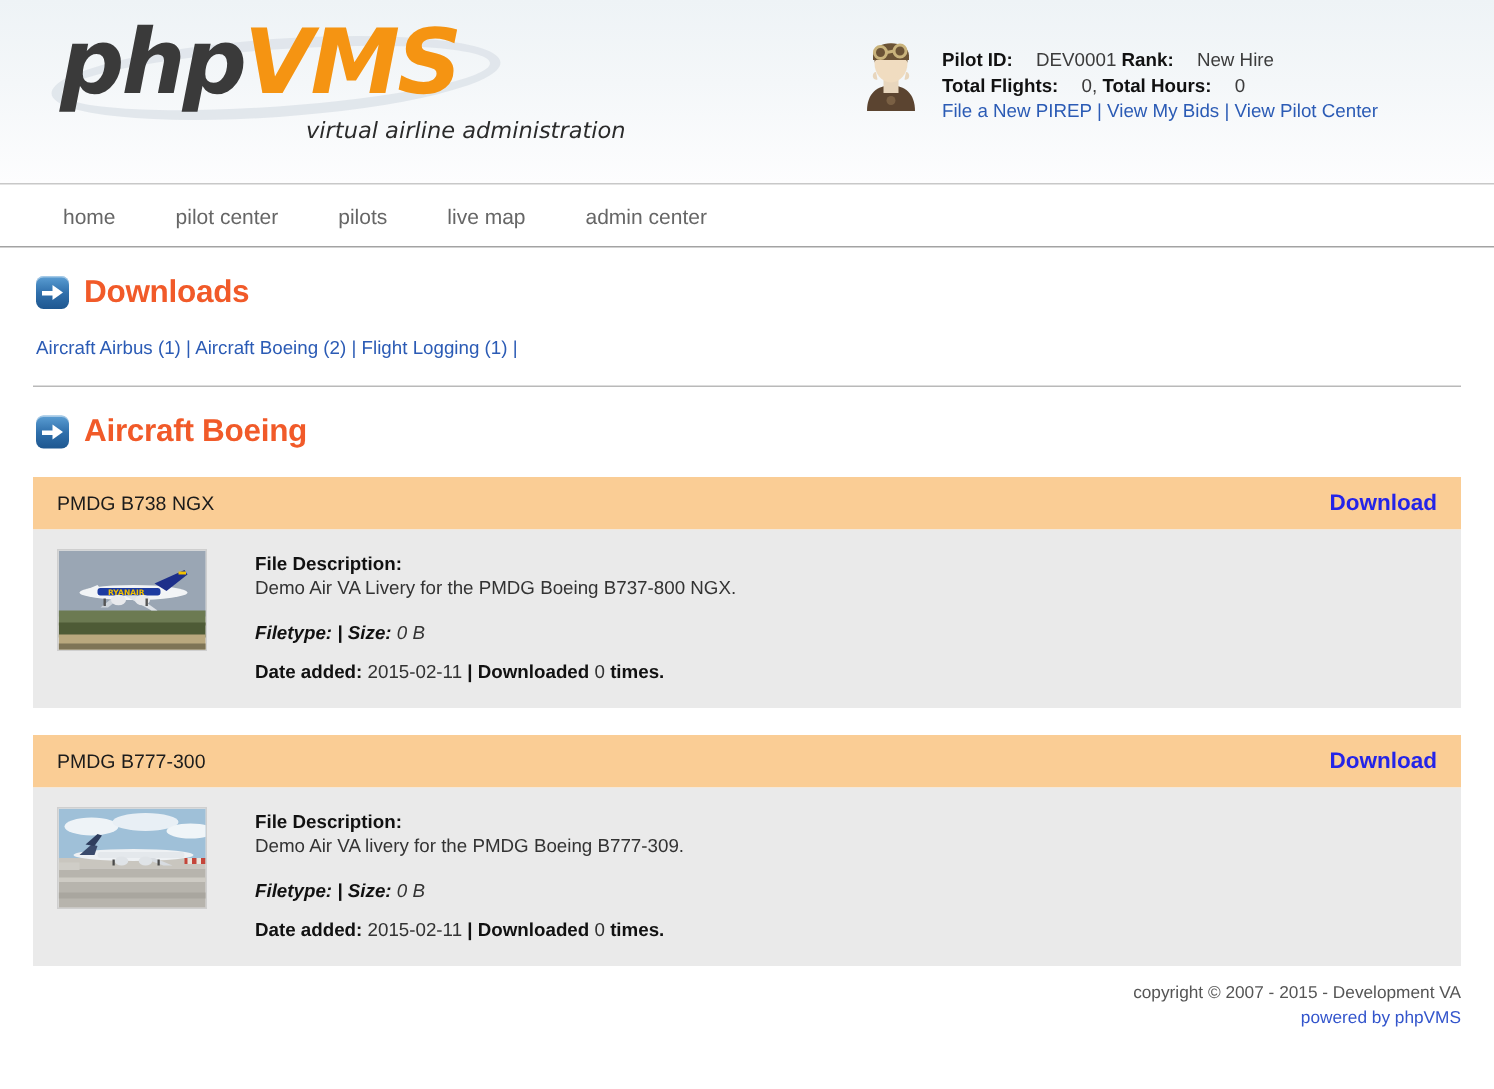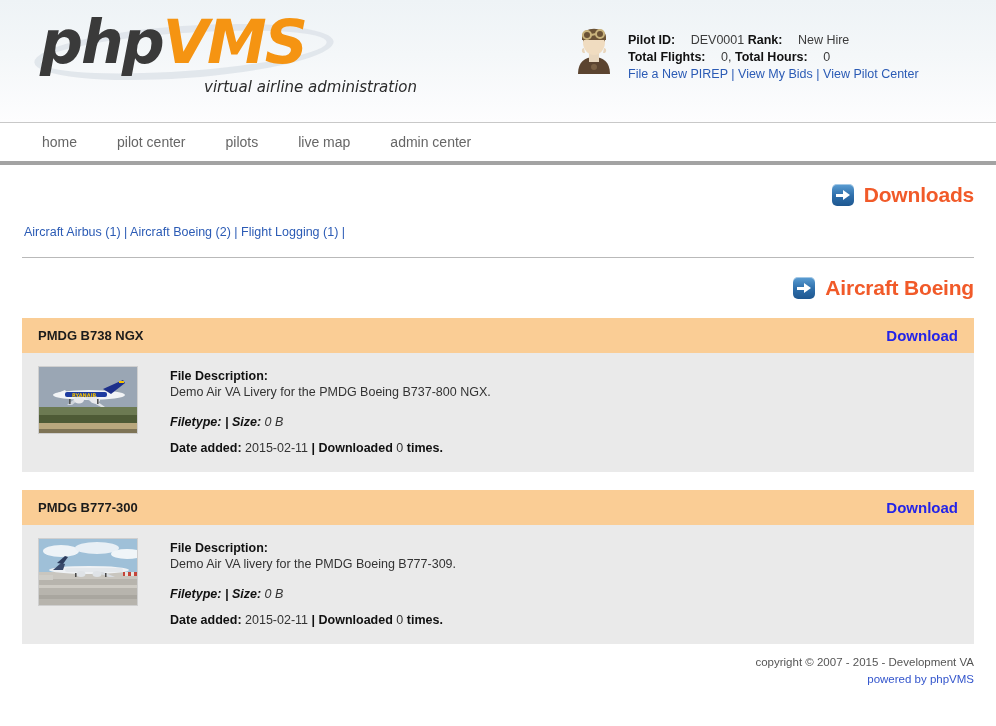--- a/index.html
+++ b/index.html
@@ -72,40 +72,39 @@
   .pilot-info b { color: #111; }
   .pilot-info .val { color: #3c3c3c; padding-left: 12px; }
   .pilot-links a {
     color: #2b5bb5; text-decoration: none; font-size: 12.5px;
   }
   .pilot-links .sep { color: #2b5bb5; }
 
   
   .nav {
     height: 42px;
-    border-bottom: 4px solid #a3a3a3;
+    border-bottom: 1px solid #a3a3a3;
     display: flex; align-items: center;
     padding-left: 22px;
     background: #fff;
   }
   .nav a {
     color: #666;
     font-size: 14px;
     text-decoration: none;
     padding: 0 20px;
     line-height: 42px;
   }
 
   
   .content { padding: 0 22px; }
 
   .section-title {
     display: flex; align-items: center; gap: 10px;
     margin: 18px 0 0 2px;
-    justify-content: flex-end;
   }
   .sq-icon {
     width: 22px; height: 22px;
     border-radius: 5px;
     background: linear-gradient(to bottom, #5c9fd4 0%, #2f6fab 52%, #1e5790 100%);
     box-shadow: inset 0 1px 0 rgba(255,255,255,.45);
     position: relative;
     flex: 0 0 auto;
   }
   .sq-icon::before {
@@ -145,21 +144,21 @@
 
   
   .dl-card { margin-top: 18px; }
   .dl-head {
     background: #facd95;
     height: 35px;
     display: flex; align-items: center; justify-content: space-between;
     padding: 0 16px;
   }
   .dl-title {
-    font-size: 13px; font-weight: bold; color: #1b1b1b;
+    font-size: 13px; font-weight: normal; color: #1b1b1b;
   }
   .dl-head a {
     font-size: 15px; font-weight: bold;
     color: #2424e8; text-decoration: none;
   }
 
   .dl-body {
     background: #eaeaea;
     display: flex;
     padding: 13px 16px 16px 16px;

